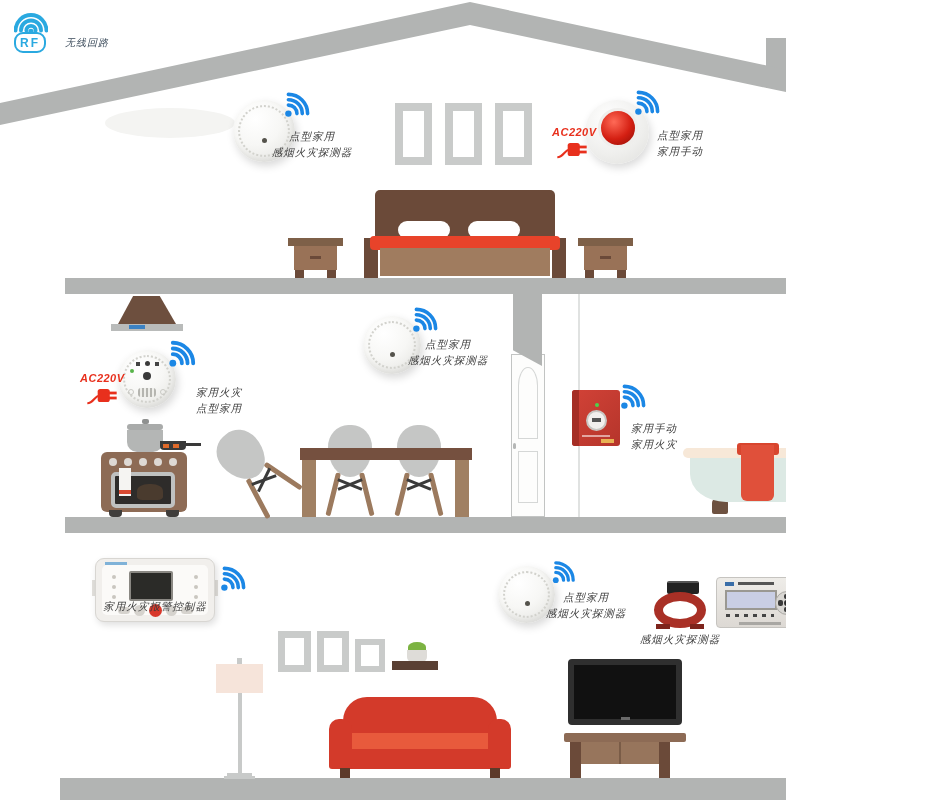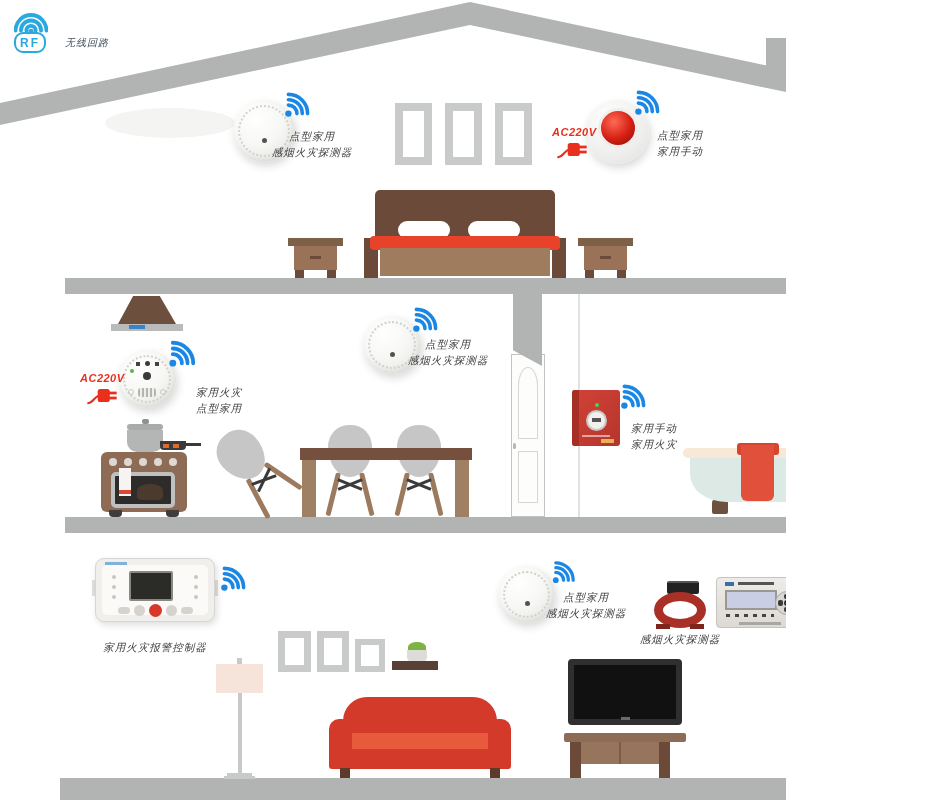--- a/index.html
+++ b/index.html
@@ -265,21 +265,21 @@
     <div class="abs" style="left:53px;top:45px;width:13px;height:13px;background:#d8372a;border-radius:50%;"></div>
     <div class="abs" style="left:70px;top:46px;width:11px;height:11px;background:#d6d3ce;border-radius:50%;"></div>
     <div class="abs" style="left:85px;top:48px;width:12px;height:7px;background:#d6d3ce;border-radius:4px;"></div>
   </div>
   <svg class="abs wifi-q" style="left:218px;top:562px;" width="32" height="32" viewBox="0 0 30 30">
     <circle cx="6" cy="24" r="3" fill="#1b87e5"></circle>
     <path d="M6 16 A8 8 0 0 1 14 24" stroke="#1b87e5" stroke-width="3.4" fill="none" stroke-linecap="round"></path>
     <path d="M6 11 A13 13 0 0 1 19 24" stroke="#1b87e5" stroke-width="3.4" fill="none" stroke-linecap="round"></path>
     <path d="M6 6 A18 18 0 0 1 24 24" stroke="#1b87e5" stroke-width="3.4" fill="none" stroke-linecap="round"></path>
   </svg>
-  <div class="abs label" style="left:92px;top:639px;width:126px;">
+  <div class="abs label" style="left:92px;top:598px;width:126px;">
     <div>家用火灾报警控制器</div>
   </div>
 
   <div class="abs smoke" style="left:498px;top:566px;width:57px;height:57px;">
     <div class="ring"></div>
     <div class="dot"></div>
   </div>
   <svg class="abs wifi-q" style="left:550px;top:557px;" width="29" height="29" viewBox="0 0 30 30">
     <circle cx="6" cy="24" r="3" fill="#1b87e5"></circle>
     <path d="M6 16 A8 8 0 0 1 14 24" stroke="#1b87e5" stroke-width="3.4" fill="none" stroke-linecap="round"></path>

